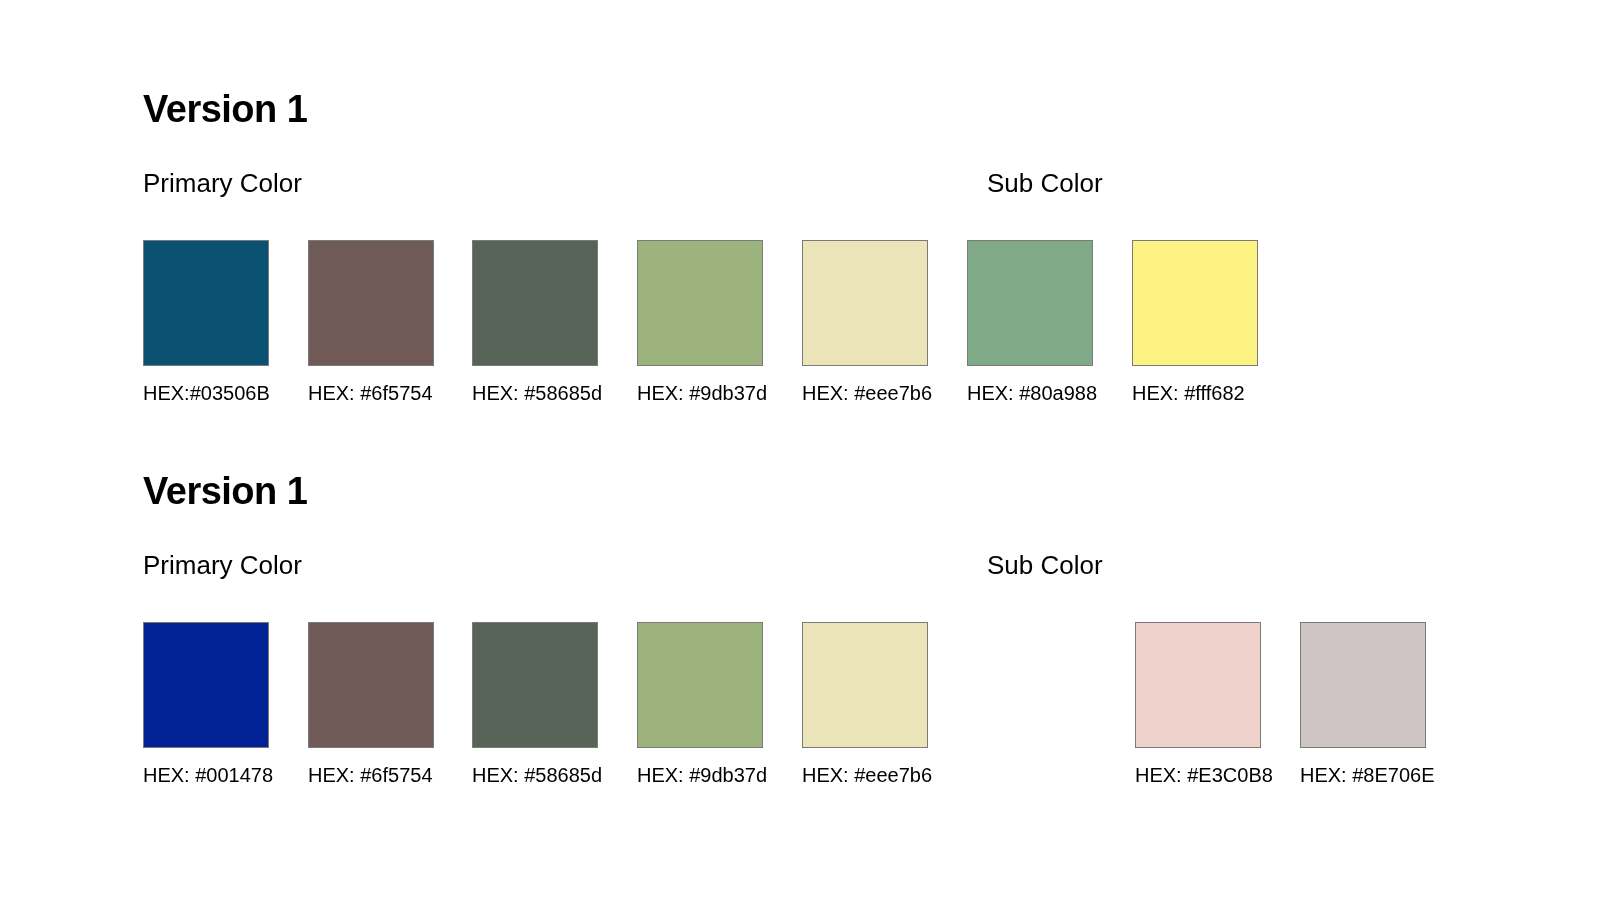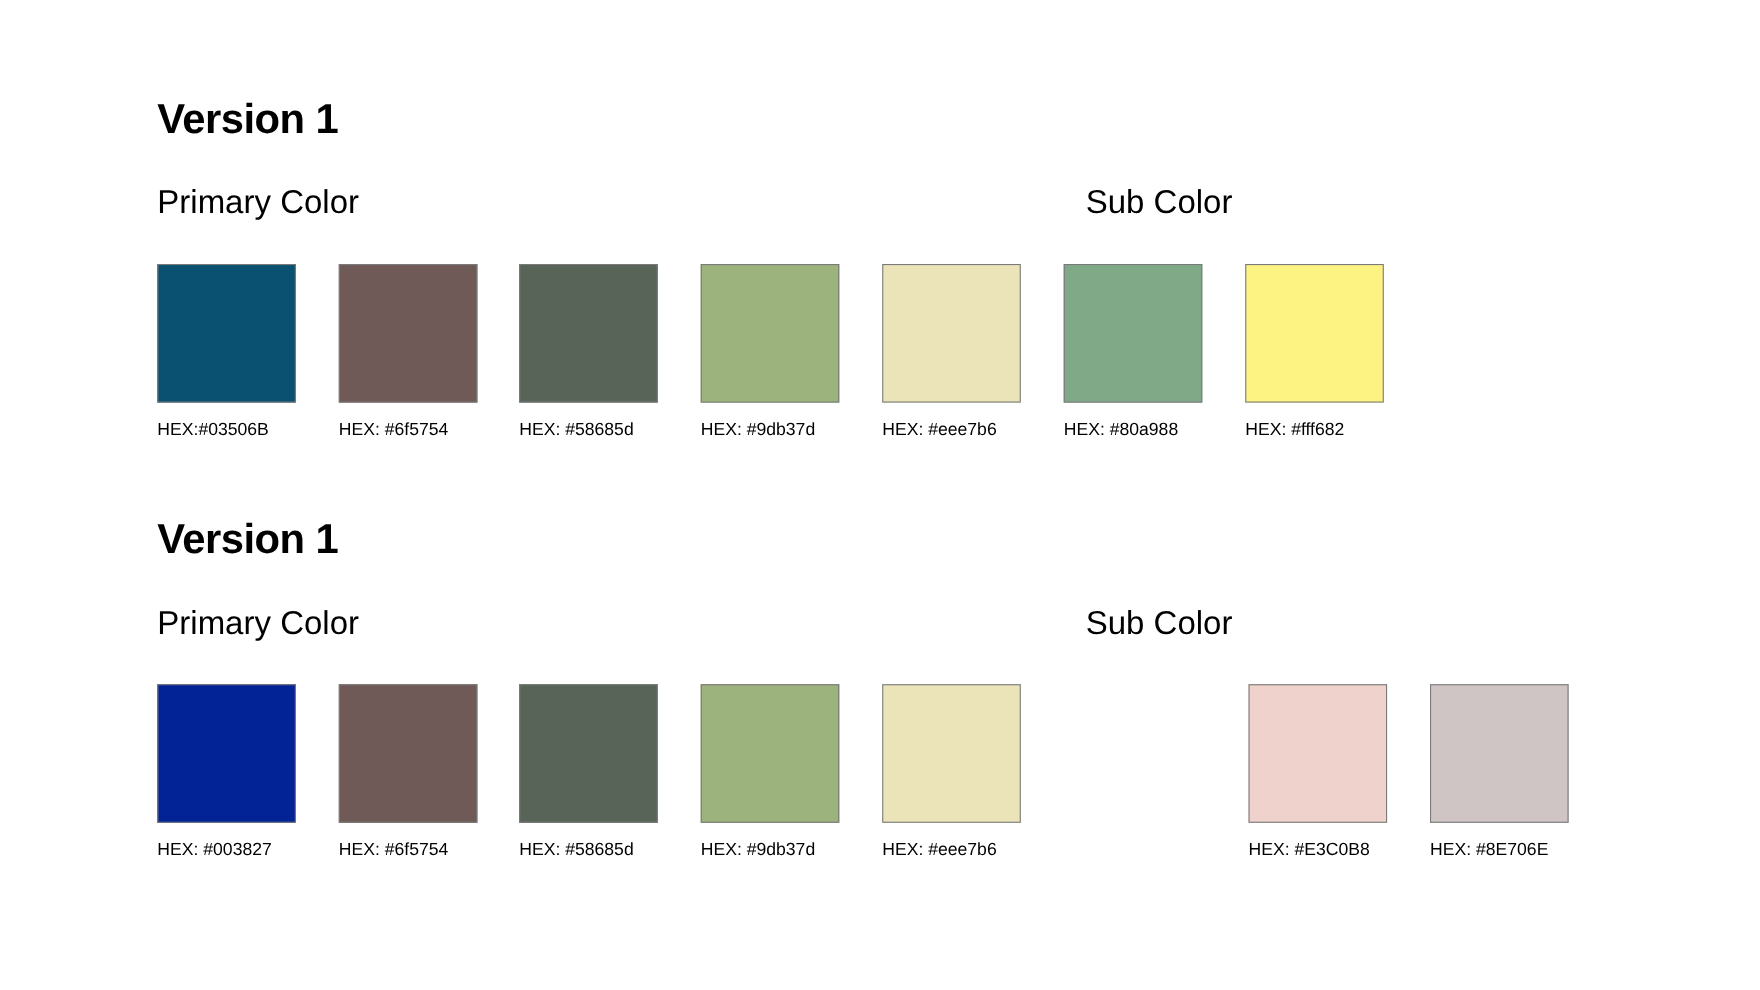--- a/index.html
+++ b/index.html
@@ -41,21 +41,21 @@
     letter-spacing: -0.5px;
     line-height: 1;
     color: #000000;
     white-space: nowrap;
   }
 
   .group-heading {
     position: absolute;
     top: 80px;
     margin: 0;
-    font-size: 30px;
+    font-size: 26px;
     font-weight: normal;
     line-height: 1;
     color: #000000;
     white-space: nowrap;
   }
   .group-heading.primary { left: 143px; }
   .group-heading.sub { left: 987px; }
 
   .swatch-row {
     position: absolute;
@@ -73,21 +73,21 @@
 
   .swatch-chip {
     width: 126px;
     height: 126px;
     box-sizing: border-box;
     border: 1px solid #7a7a7a;
   }
 
   .swatch-label {
     margin-top: 17px;
-    font-size: 16px;
+    font-size: 20px;
     line-height: 1;
     color: #000000;
     white-space: nowrap;
   }
 </style>
 </head>
 <body style="background-color: rgb(255, 255, 255);">
 
 <div class="page">
 
@@ -142,21 +142,21 @@
     <h1 class="version-title">Version 1</h1>
 
     <h2 class="group-heading primary">Primary Color</h2>
 
     <h2 class="group-heading sub">Sub Color</h2>
 
     <div class="swatch-row">
 
       <div class="swatch-cell" style="left:143px;">
         <div class="swatch-chip" style="background-color: rgb(1, 35, 150);"></div>
-        <div class="swatch-label">HEX: #003827</div>
+        <div class="swatch-label">HEX: #001478</div>
       </div>
 
       <div class="swatch-cell" style="left:308px;">
         <div class="swatch-chip" style="background-color: rgb(112, 90, 87);"></div>
         <div class="swatch-label">HEX: #6f5754</div>
       </div>
 
       <div class="swatch-cell" style="left:472px;">
         <div class="swatch-chip" style="background-color: rgb(87, 100, 87);"></div>
         <div class="swatch-label">HEX: #58685d</div>

